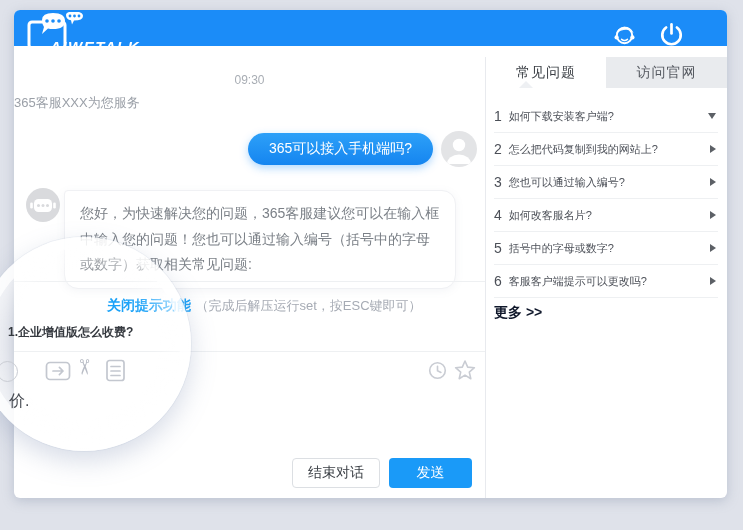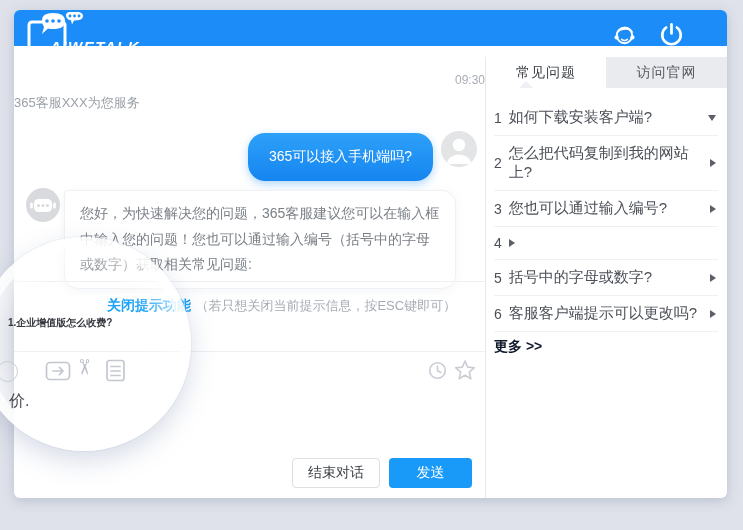--- a/index.html
+++ b/index.html
@@ -17,26 +17,26 @@
   
   .header {
     position:absolute; left:0; top:0; width:713px; height:36px;
     background:#1b8cf8; border-radius:6px 6px 0 0;
   }
   .logo { position:absolute; left:12px; top:2px; }
   .hdr-icon { position:absolute; top:11px; width:27px; height:27px; cursor:pointer; }
   .hdr-agent { left:597px; }
   .hdr-power { left:644px; }
   
-  .time { position:absolute; left:0; top:63px; width:471px; text-align:right;
+  .time { position:absolute; left:0; top:63px; width:471px; text-align:center;
           font-size:12px; color:#a8adb4; }
   .status { position:absolute; left:0; top:84px; width:471px; 
           font-size:13px; color:#9ba0a8; }
   .sent-bubble {
-    position:absolute; left:234px; top:123px; width:185px; height:48px;
+    position:absolute; left:234px; top:123px; width:185px; height:32px;
     background:linear-gradient(180deg,#2da0f8,#1585f0);
     border-radius:17px; color:#fff; font-size:14px;
     display:flex; align-items:center; justify-content:center;
     box-shadow:0 3px 8px rgba(27,140,248,.35);
   }
   .avatar { position:absolute; border-radius:50%; overflow:hidden; }
   .avatar-user { left:427px; top:121px; width:36px; height:36px; background:#e3e4e6; }
   .avatar-bot  { left:12px;  top:178px; width:34px; height:34px; background:#d9dadd; }
   .recv-bubble {
     position:absolute; left:50px; top:180px; width:392px;
@@ -66,39 +66,39 @@
   .tab-active   { left:472px; width:120px; background:#fff; color:#3c4046; }
   .tab-inactive { left:592px; width:121px; background:#e9ebee; color:#565a61; }
   .tab-notch { position:absolute; left:505px; top:71px; width:0; height:0;
     border-left:7px solid transparent; border-right:7px solid transparent;
     border-bottom:7px solid #eef0f3; }
   .faq { position:absolute; left:480px; top:90px; width:224px; font-size:14px; }
   .faq-row { display:flex; align-items:center; padding:8px 0; cursor:pointer; }
   .faq-row.bordered { border-top:1px solid #eef0f2; }
   .faq-last-border { border-bottom:1px solid #eef0f2; }
   .faq-num { color:#4b4f57; margin-right:7px; }
-  .faq-q { color:#4b4f57; flex:1; font-size:15px; }
+  .faq-q { color:#4b4f57; flex:1; font-size:11px; }
   .caret-right { width:0; height:0; border-top:4.5px solid transparent;
     border-bottom:4.5px solid transparent; border-left:6px solid #5c6066; margin-right:2px; }
   .caret-down { width:0; height:0; border-left:4.5px solid transparent;
     border-right:4.5px solid transparent; border-top:6px solid #5c6066; margin-right:2px; }
   .faq-answer { color:#b7bbc3; font-size:13px; line-height:25px; margin:4px 0 12px 0; }
   .more-link { display:inline-block; margin-top:6px; color:#0f172a; font-size:14px;
     font-weight:bold; cursor:pointer; }
   
   .lens-ring {
     position:absolute; left:-23px; top:237px; width:214px; height:214px;
     border:11px solid rgba(255,255,255,.85); border-radius:50%;
     background:radial-gradient(circle, rgba(255,255,255,0) 55%, rgba(255,255,255,.45) 96%);
     box-shadow:0 10px 26px rgba(110,130,170,.28), 0 0 0 1px rgba(190,200,215,.18),
                inset 0 0 26px 14px rgba(255,255,255,.5);
     pointer-events:none; z-index:40;
   }
   .lens-content { position:absolute; left:0; top:0; z-index:41; pointer-events:none; }
-  .lens-question { position:absolute; left:8px; top:316px; font-size:10px;
+  .lens-question { position:absolute; left:8px; top:324px; font-size:12px;
     font-weight:bold; color:#35393f; white-space:nowrap; }
   .lens-input-text { position:absolute; left:9px; top:391px; font-size:16px; color:#474b52; }
   .lens-icon { position:absolute; color:#c3c7cf; }
   .icon-emoji { left:-3px; top:361px; width:21px; height:21px;
     border:1.8px solid #c9ccd3; border-radius:50%; }
   .icon-sendfile { left:45px; top:359px; width:27px; height:24px; }
   .icon-scissors { left:75px; top:355px; font-size:21px; color:#b9bdc6;
     transform:rotate(90deg); }
   .icon-notes { left:104px; top:358px; width:23px; height:25px; }
 </style>
@@ -163,21 +163,21 @@
     </svg>
   </div>
   <div class="recv-bubble">
     <span>您好，为快速解决您的问题，365客服建议您可以在输入框中输入您的问题！您也可以通过输入编号（括号中的字母或数字）获取相关常见问题:</span>
   </div>
 
   <div class="divider-h div1"></div>
 
   <div class="hint-row">
     <span class="hint-link">关闭提示功能</span>
-    <span class="hint-text">（若只想关闭当前提示信息，按ESC键即可）</span>
+    <span class="hint-text">（完成后解压运行set，按ESC键即可）</span>
   </div>
 
   <div class="divider-h div2"></div>
 
   <div class="tool-icon icon-clock">
     <svg width="19" height="19" viewBox="0 0 20 20" fill="none" stroke="#c9ccd3" stroke-width="1.7" stroke-linecap="round">
       <circle cx="10" cy="10" r="8.2"></circle>
       <path d="M10 5.5 v4.8 l3.6 1.8"></path>
     </svg>
   </div>
@@ -207,20 +207,21 @@
       <span class="faq-q">怎么把代码复制到我的网站上?</span>
       <span class="caret-right"></span>
     </div>
     <div class="faq-row bordered">
       <span class="faq-num">3</span>
       <span class="faq-q">您也可以通过输入编号?</span>
       <span class="caret-right"></span>
     </div>
     <div class="faq-row bordered">
       <span class="faq-num">4</span>
+      <span class="faq-q">如何改客服名片?</span>
       <span class="caret-right"></span>
     </div>
     <div class="faq-row bordered">
       <span class="faq-num">5</span>
       <span class="faq-q">括号中的字母或数字?</span>
       <span class="caret-right"></span>
     </div>
     <div class="faq-row bordered faq-last-border">
       <span class="faq-num">6</span>
       <span class="faq-q">客服客户端提示可以更改吗?</span>

